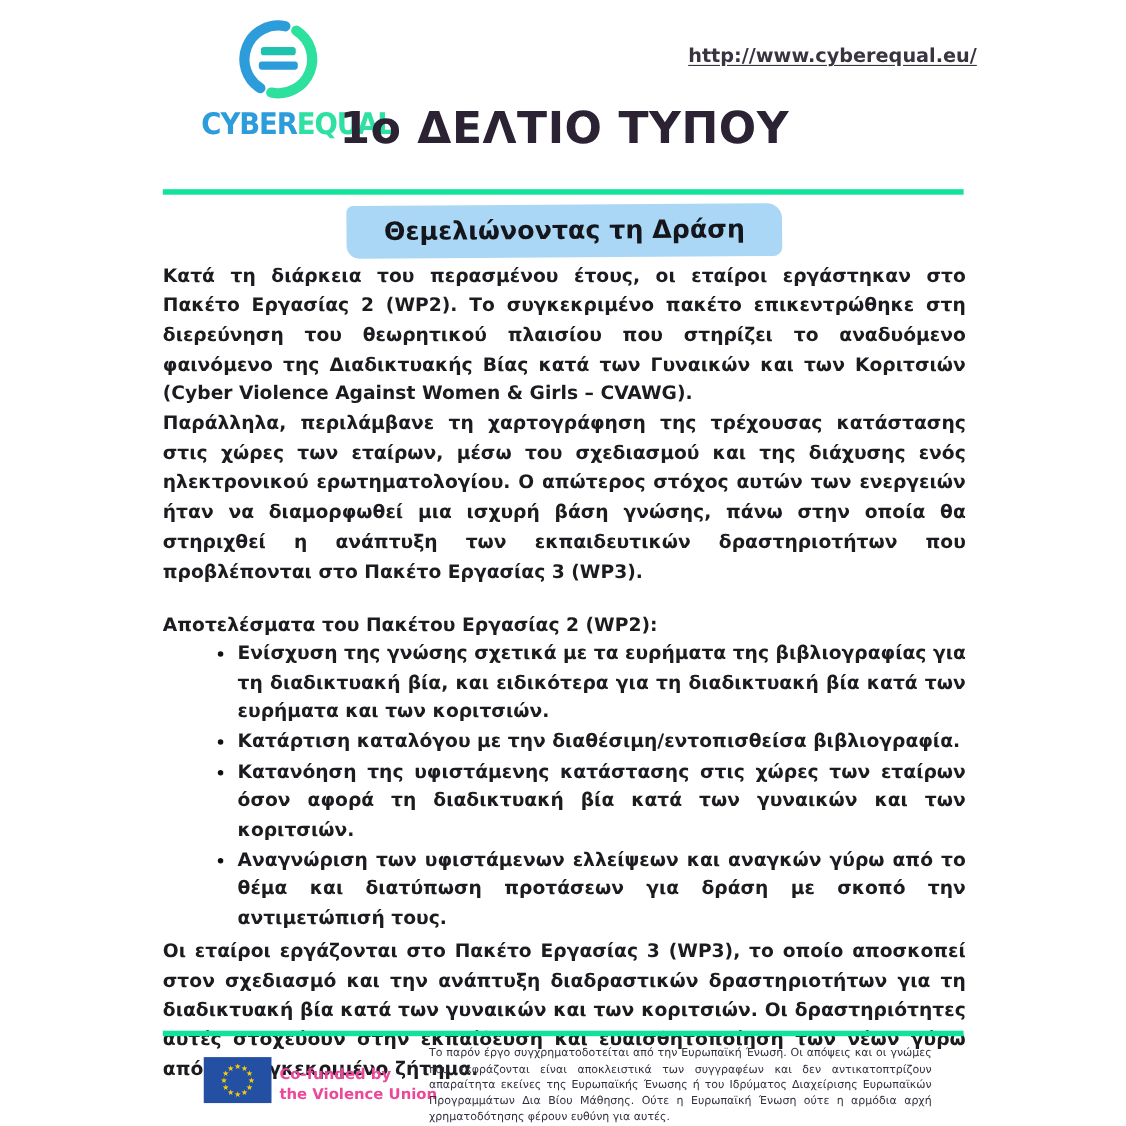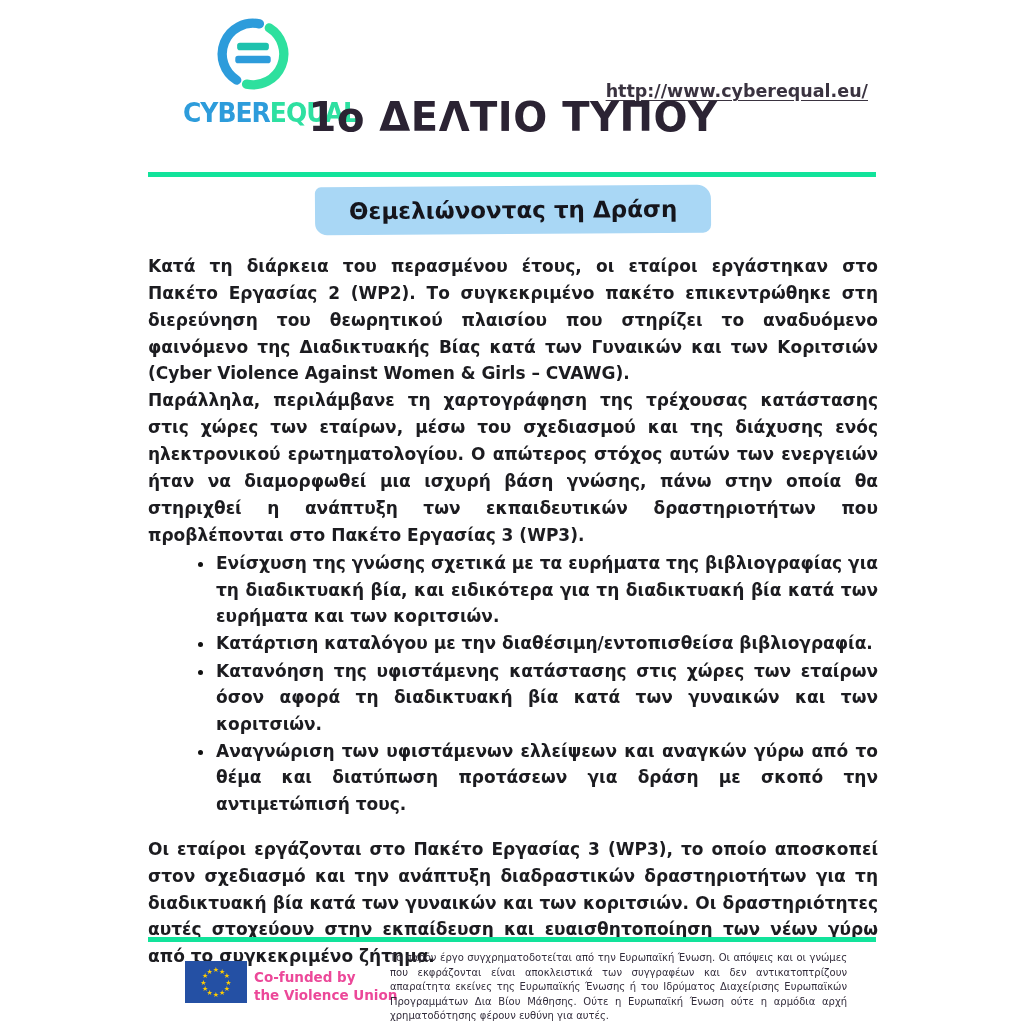--- a/index.html
+++ b/index.html
@@ -19,23 +19,23 @@
   .logo svg { display: block; margin: 0 auto; }
   .logo-wordmark {
     font-weight: bold; font-size: 25px; letter-spacing: -1px;
     white-space: nowrap; transform: scaleY(1.08); line-height: 1;
     margin-top: 2px;
   }
   .logo-cyber { color: #2d9cdb; }
   .logo-equal { color: #2ee0a1; }
 
   .site-url {
-    position: absolute; top: 41px; right: 156px;
+    position: absolute; top: 41px; right: 136px;
     font-size: 17.5px; font-weight: bold; color: #3a3340;
-    text-decoration: underline; text-underline-offset: 3px; margin-top: 40px;
+    text-decoration: underline; text-underline-offset: 3px;
   }
 
   .doc-title {
     position: absolute; top: 94px; left: 148px; width: 730px;
     text-align: center;
     font-size: 40px; font-weight: bold; color: #2b2333;
     letter-spacing: 0.5px;
   }
 
   .divider {
@@ -52,21 +52,21 @@
     background: #a9d7f5;
     color: #15151c;
     font-size: 23px; font-weight: bold;
     padding: 11px 34px;
     border-radius: 6px 14px 8px 12px;
     transform: rotate(-0.4deg);
   }
   .hh2 { padding: 12px 48px; }
 
   .para {
-    margin-top: 19px;
+    margin-top: 4px;
     font-size: 17px; font-weight: 600;
     line-height: 1.58;
     text-align: justify;
     color: #1c1c20;
   }
   .para + .para.joined { margin-top: 0; }
 
   .results-label {
     margin-top: 26px;
     font-size: 17px; font-weight: bold; color: #1c1c20;
@@ -125,20 +125,21 @@
 
   <div class="body-flow">
 
     <div class="highlight-heading-wrap">
       <h2 class="highlight-heading">Θεμελιώνοντας τη Δράση</h2>
     </div>
 
     <p class="para">Κατά τη διάρκεια του περασμένου έτους, οι εταίροι εργάστηκαν στο Πακέτο Εργασίας 2 (WP2). Το συγκεκριμένο πακέτο επικεντρώθηκε στη διερεύνηση του θεωρητικού πλαισίου που στηρίζει το αναδυόμενο φαινόμενο της Διαδικτυακής Βίας κατά των Γυναικών και των Κοριτσιών (Cyber Violence Against Women &amp; Girls – CVAWG).</p>
     <p class="para joined">Παράλληλα, περιλάμβανε τη χαρτογράφηση της τρέχουσας κατάστασης στις χώρες των εταίρων, μέσω του σχεδιασμού και της διάχυσης ενός ηλεκτρονικού ερωτηματολογίου. Ο απώτερος στόχος αυτών των ενεργειών ήταν να διαμορφωθεί μια ισχυρή βάση γνώσης, πάνω στην οποία θα στηριχθεί η ανάπτυξη των εκπαιδευτικών δραστηριοτήτων που προβλέπονται στο Πακέτο Εργασίας 3 (WP3).</p>
 
+    <p class="results-label">Αποτελέσματα του Πακέτου Εργασίας 2 (WP2):</p>
 
     <ul class="results-list">
       <li>Ενίσχυση της γνώσης σχετικά με τα ευρήματα της βιβλιογραφίας για τη διαδικτυακή βία, και ειδικότερα για τη διαδικτυακή βία κατά των ευρήματα και των κοριτσιών.</li>
       <li>Κατάρτιση καταλόγου με την διαθέσιμη/εντοπισθείσα βιβλιογραφία.</li>
       <li>Κατανόηση της υφιστάμενης κατάστασης στις χώρες των εταίρων όσον αφορά τη διαδικτυακή βία κατά των γυναικών και των κοριτσιών.</li>
       <li>Αναγνώριση των υφιστάμενων ελλείψεων και αναγκών γύρω από το θέμα και διατύπωση προτάσεων για δράση με σκοπό την αντιμετώπισή τους.</li>
     </ul>
 
 
     <p class="para">Οι εταίροι εργάζονται στο Πακέτο Εργασίας 3 (WP3), το οποίο αποσκοπεί στον σχεδιασμό και την ανάπτυξη διαδραστικών δραστηριοτήτων για τη διαδικτυακή βία κατά των γυναικών και των κοριτσιών. Οι δραστηριότητες αυτές στοχεύουν στην εκπαίδευση και ευαισθητοποίηση των νέων γύρω από το συγκεκριμένο ζήτημα.</p>

